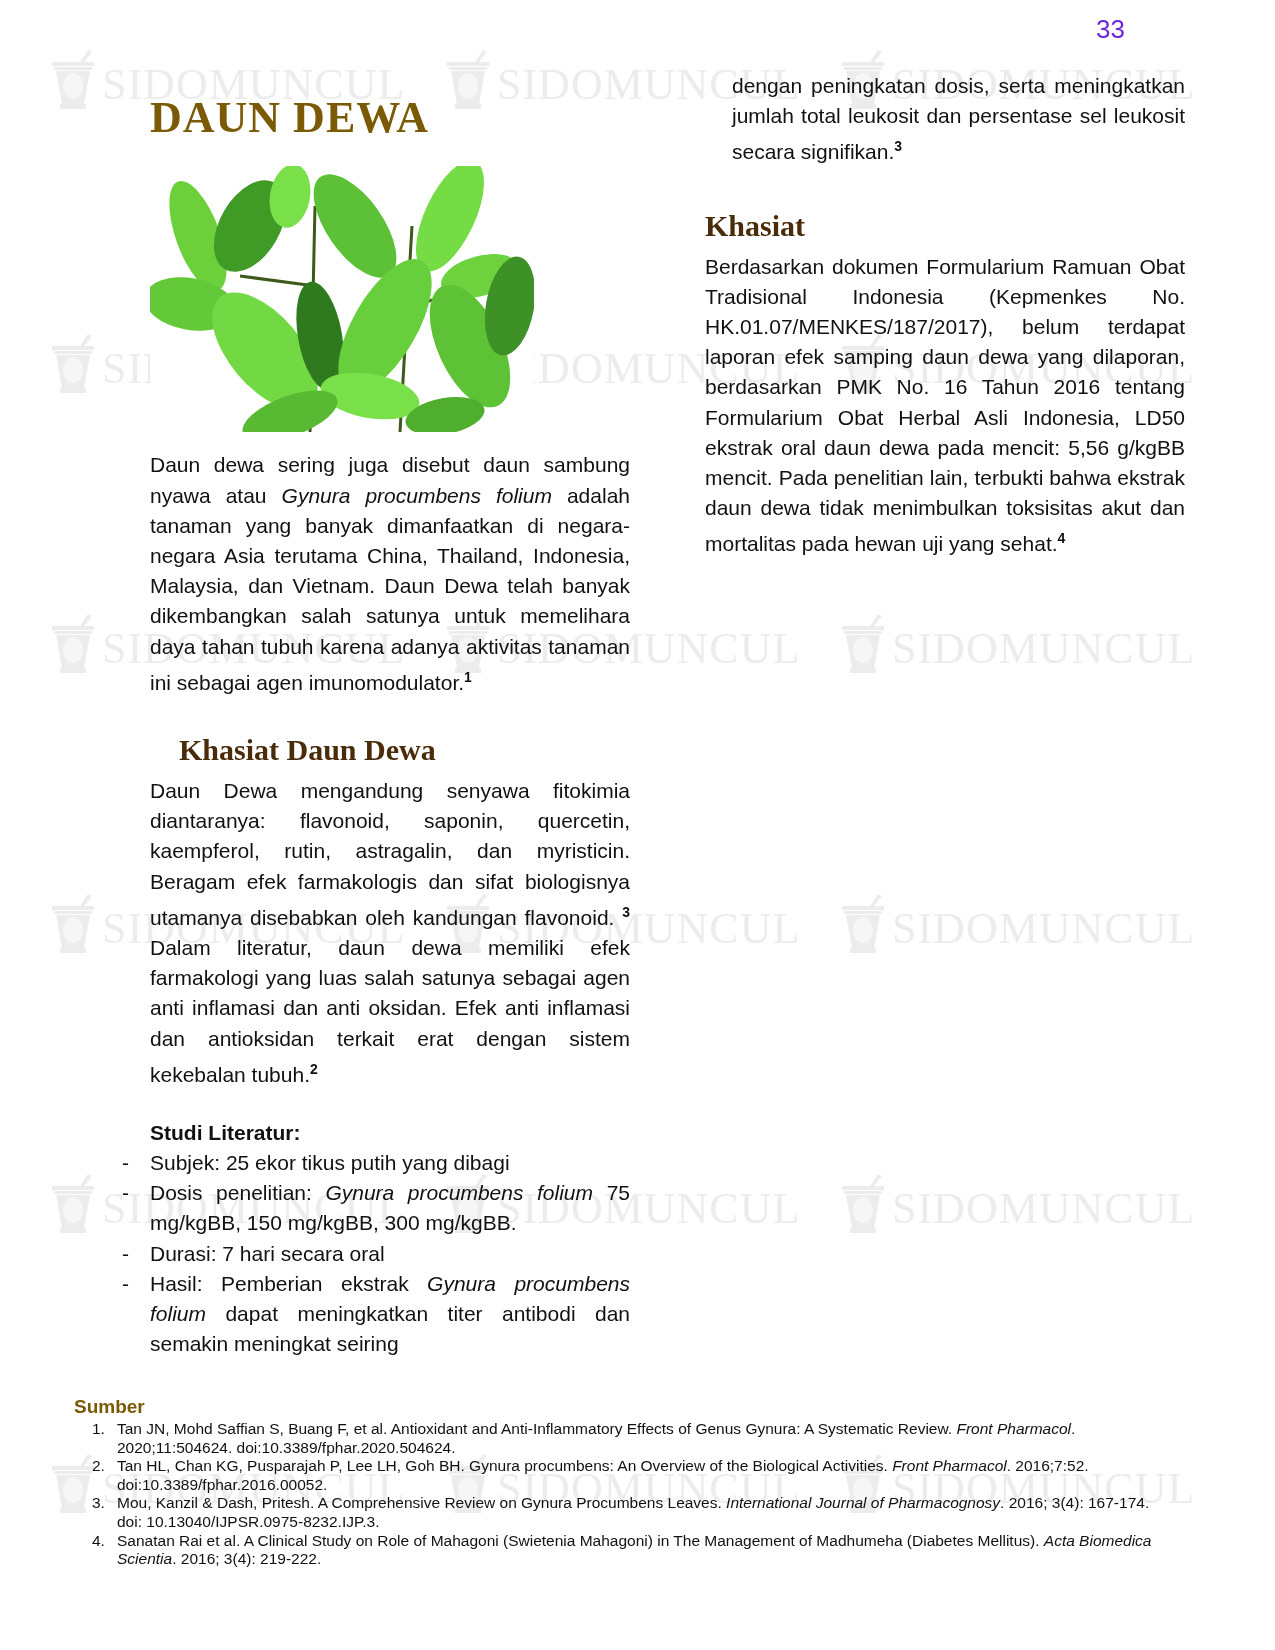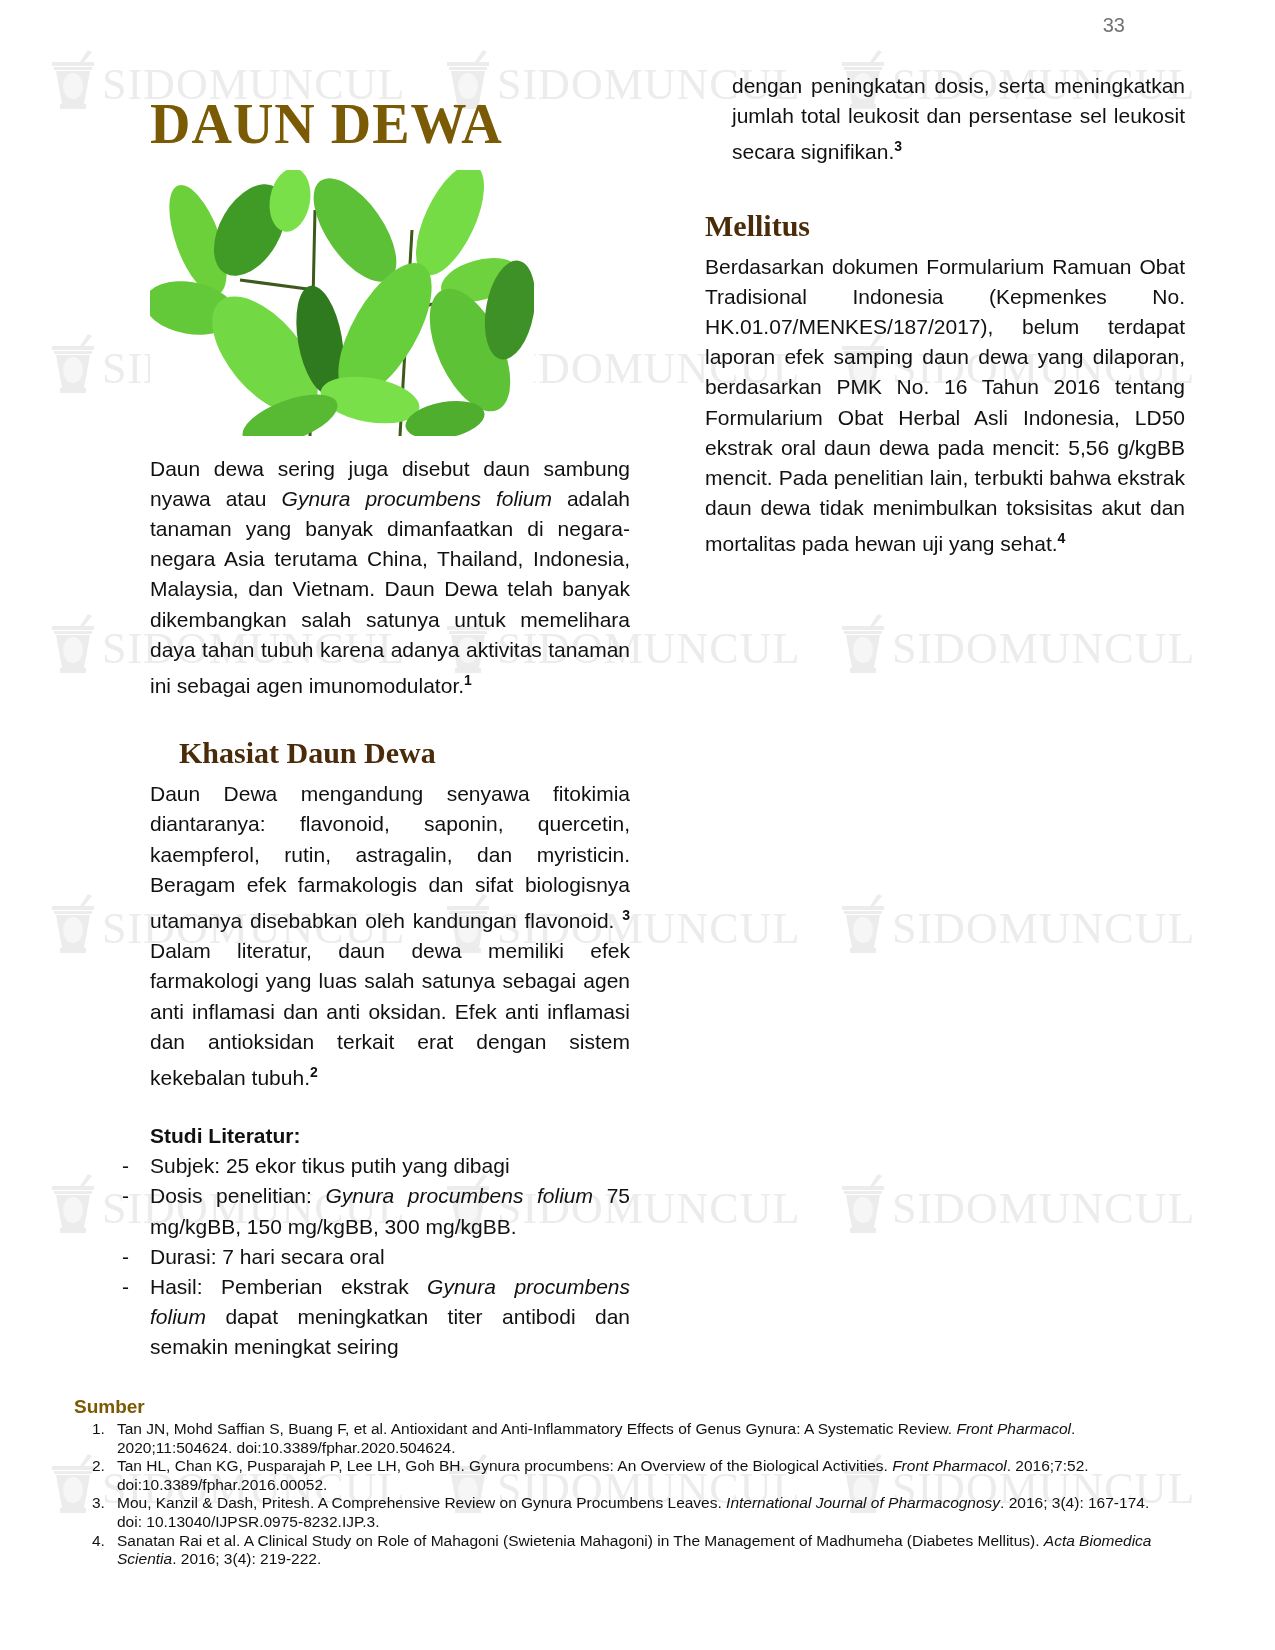--- a/index.html
+++ b/index.html
@@ -5,27 +5,27 @@
     html, body { margin: 0; padding: 0; background: #ffffff; }
     body { width: 1275px; height: 1650px; position: relative; overflow: hidden;
            font-family: "Liberation Sans", sans-serif; color: #111; }
 
     
     .watermark { position: absolute; display: flex; align-items: flex-end; gap: 6px;
                  color: #ececec; pointer-events: none; }
     .wm-logo { width: 46px; height: 62px; position: relative; }
     .wm-text { font-family: "Liberation Serif", serif; font-size: 44px; letter-spacing: 1px; color: #ececec; }
 
-    .page-number { position: absolute; top: 14px; right: 150px; font-size: 20px; color: #737373; }
+    .page-number { position: absolute; top: 14px; right: 150px; font-size: 26px; color: #6d28d9; }
 
     .col-left { position: absolute; left: 150px; top: 84px; width: 480px; }
     .col-right { position: absolute; left: 705px; top: 71px; width: 480px; }
 
-    .title { font-family: "Liberation Serif", serif; font-weight: bold; font-size: 56px;
-             color: #7b5a06; letter-spacing: 1px; margin: 10px 0 14px 0; line-height: 1.1; }
+    .title { font-family: "Liberation Serif", serif; font-weight: bold; font-size: 44px;
+             color: #7b5a06; letter-spacing: 1px; margin: 10px 0 24px 0; line-height: 1.1; }
 
     .plant-photo { width: 384px; height: 266px; display: block; margin-left: 0; }
 
     .para { font-size: 21px; line-height: 30.2px; text-align: justify; margin: 0; }
     .para sup { font-size: 14px; font-weight: bold; }
 
     .section-heading { font-family: "Liberation Serif", serif; font-weight: bold; font-size: 30px;
                        color: #4a2c0a; margin: 0 0 8px 0; line-height: 1.2; }
 
     .study-title { font-size: 21px; font-weight: bold; margin: 28px 0 0 0; line-height: 30px; }
@@ -305,21 +305,21 @@
       <span>Hasil: Pemberian ekstrak </span><i>Gynura procumbens folium</i><span> dapat meningkatkan titer antibodi dan semakin meningkat seiring</span>
     </li>
   </ul>
 </div>
 
 <div class="col-right">
   <p class="para" style="margin-left:27px;">
     <span>dengan peningkatan dosis, serta meningkatkan jumlah total leukosit dan persentase sel leukosit secara signifikan.</span><sup>3</sup>
   </p>
 
-  <h2 class="section-heading" style="margin-top:40px;">Mellitus</h2>
+  <h2 class="section-heading" style="margin-top:40px;">Khasiat</h2>
   <p class="para">
     <span>Berdasarkan dokumen Formularium Ramuan Obat Tradisional Indonesia (Kepmenkes No. HK.01.07/MENKES/187/2017), belum terdapat laporan efek samping daun dewa yang dilaporan, berdasarkan PMK No. 16 Tahun 2016 tentang Formularium Obat Herbal Asli Indonesia, LD50 ekstrak oral daun dewa pada mencit: 5,56 g/kgBB mencit. Pada penelitian lain, terbukti bahwa ekstrak daun dewa tidak menimbulkan toksisitas akut dan mortalitas pada hewan uji yang sehat.</span><sup>4</sup>
   </p>
 </div>
 
 <div class="references">
   <div class="ref-heading">Sumber</div>
   <ol class="ref-list">
     <li>
       <span class="num">1.</span>

